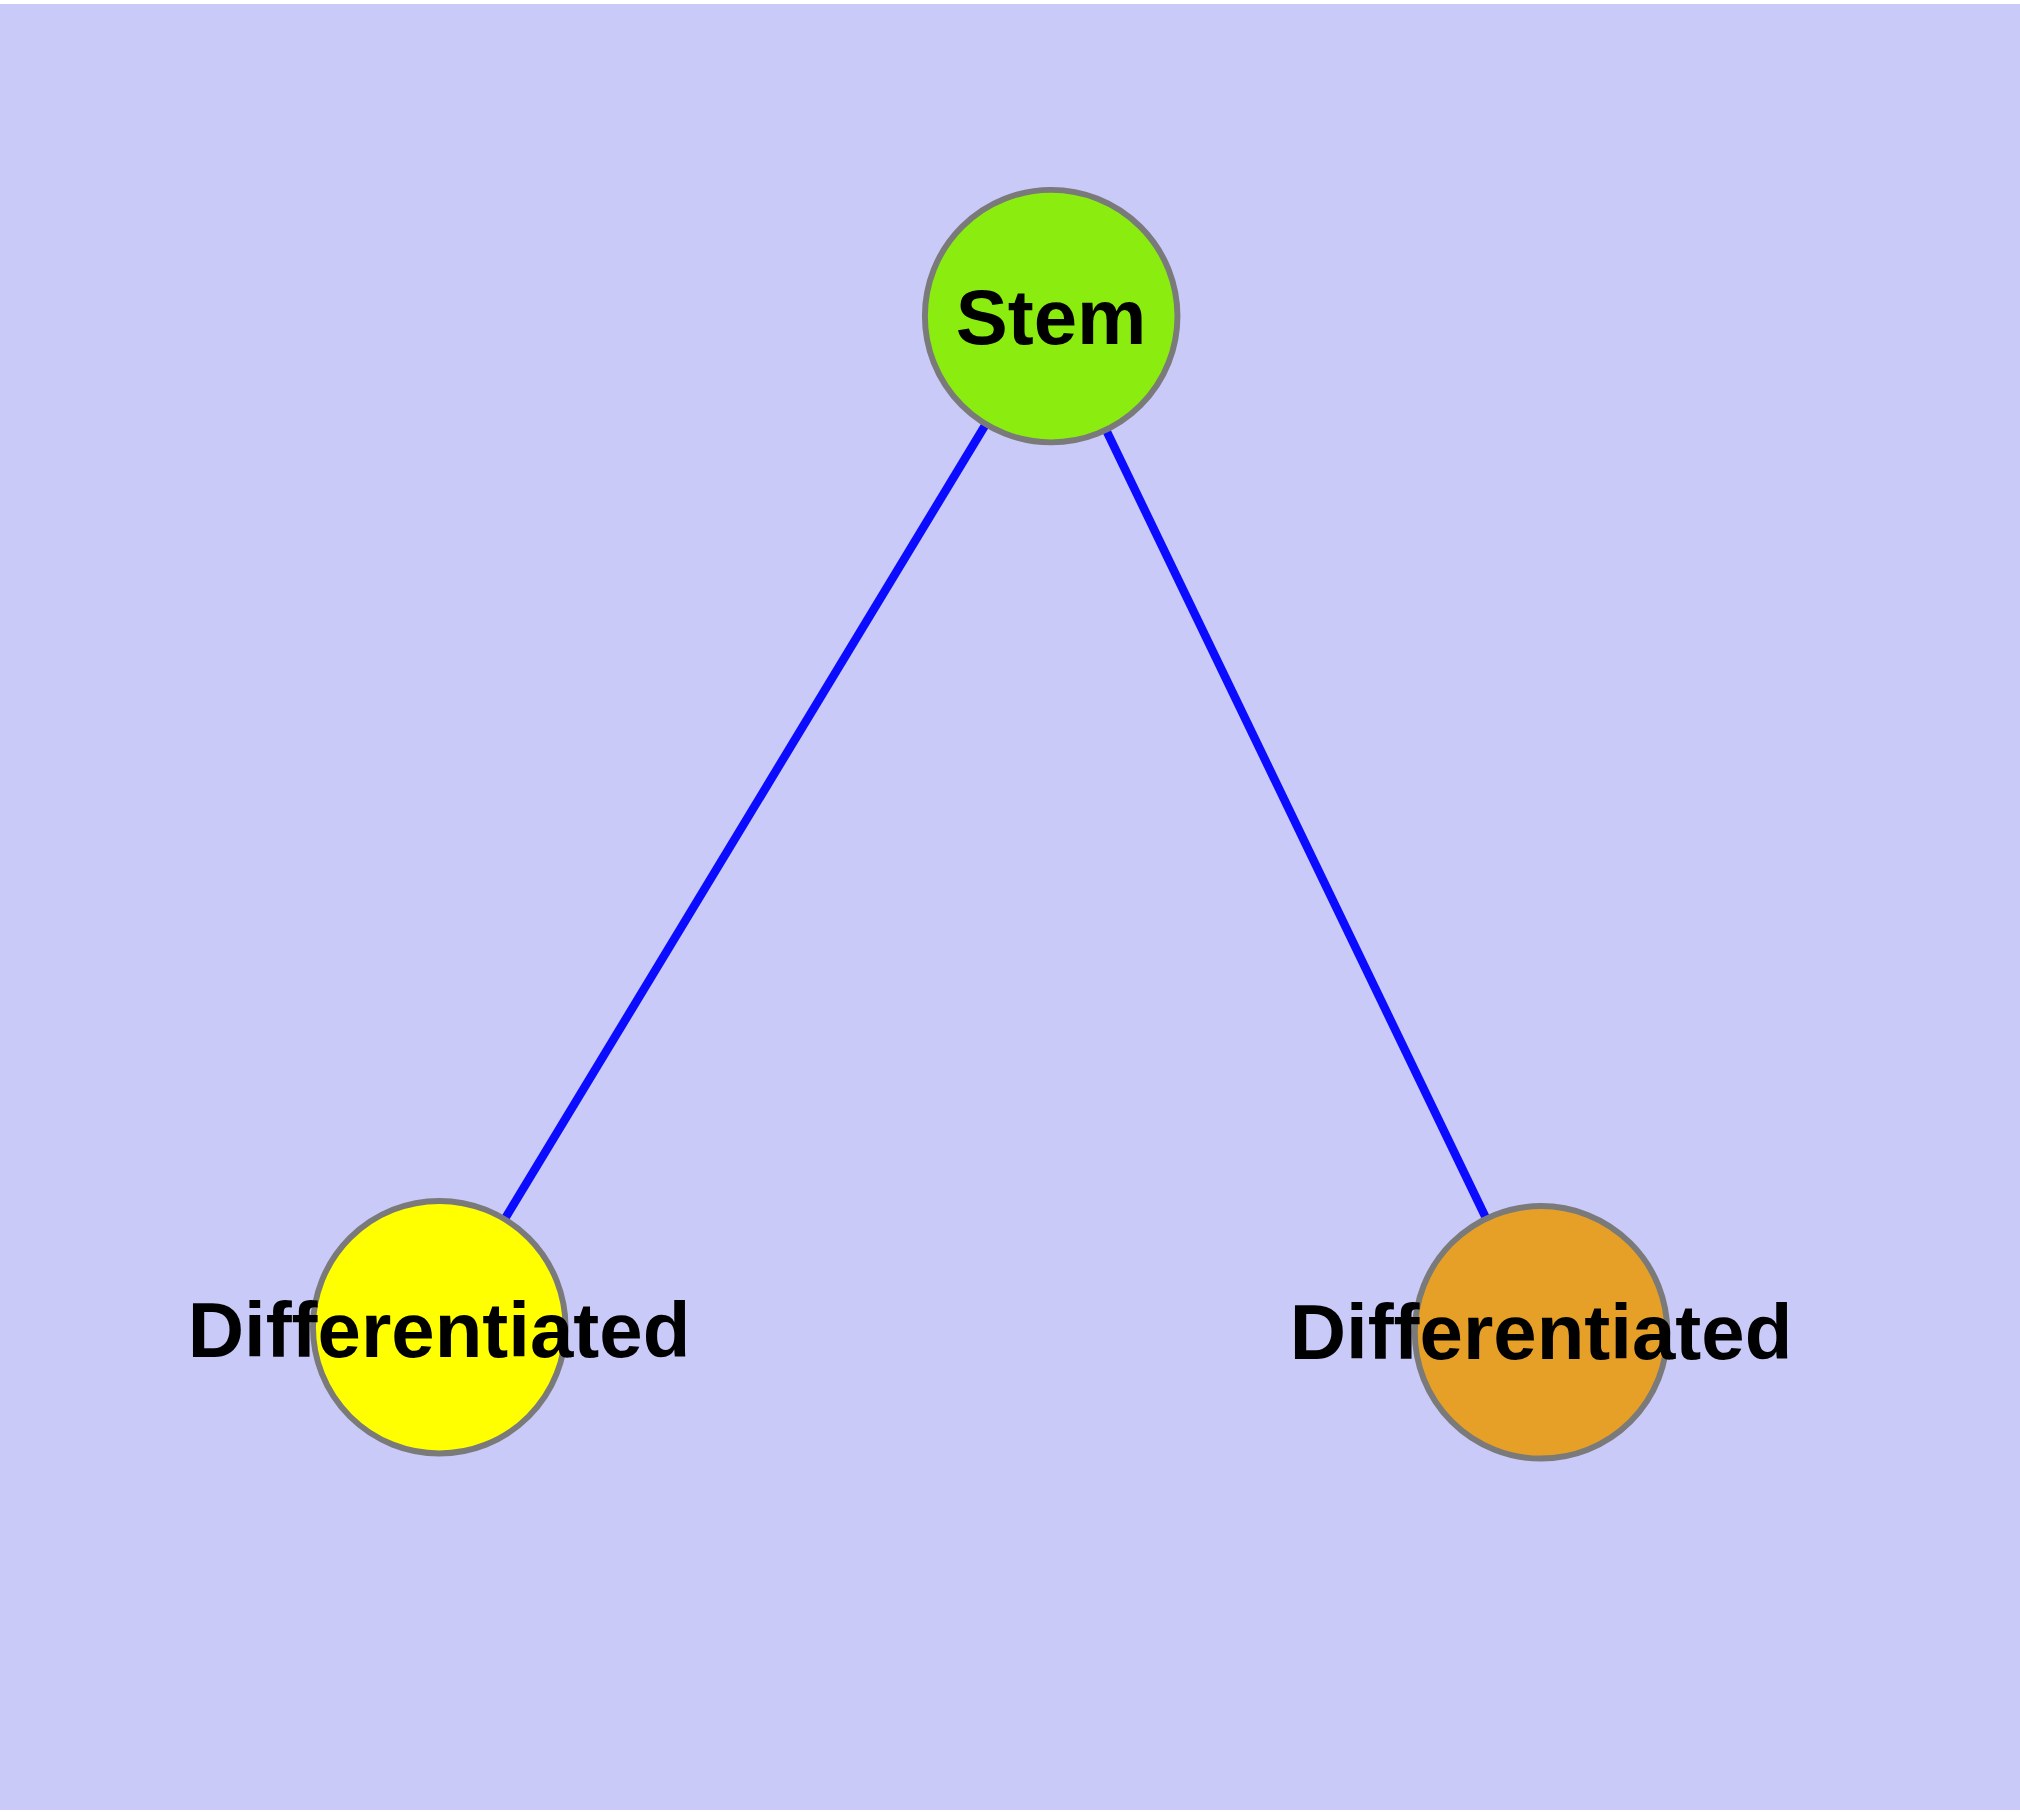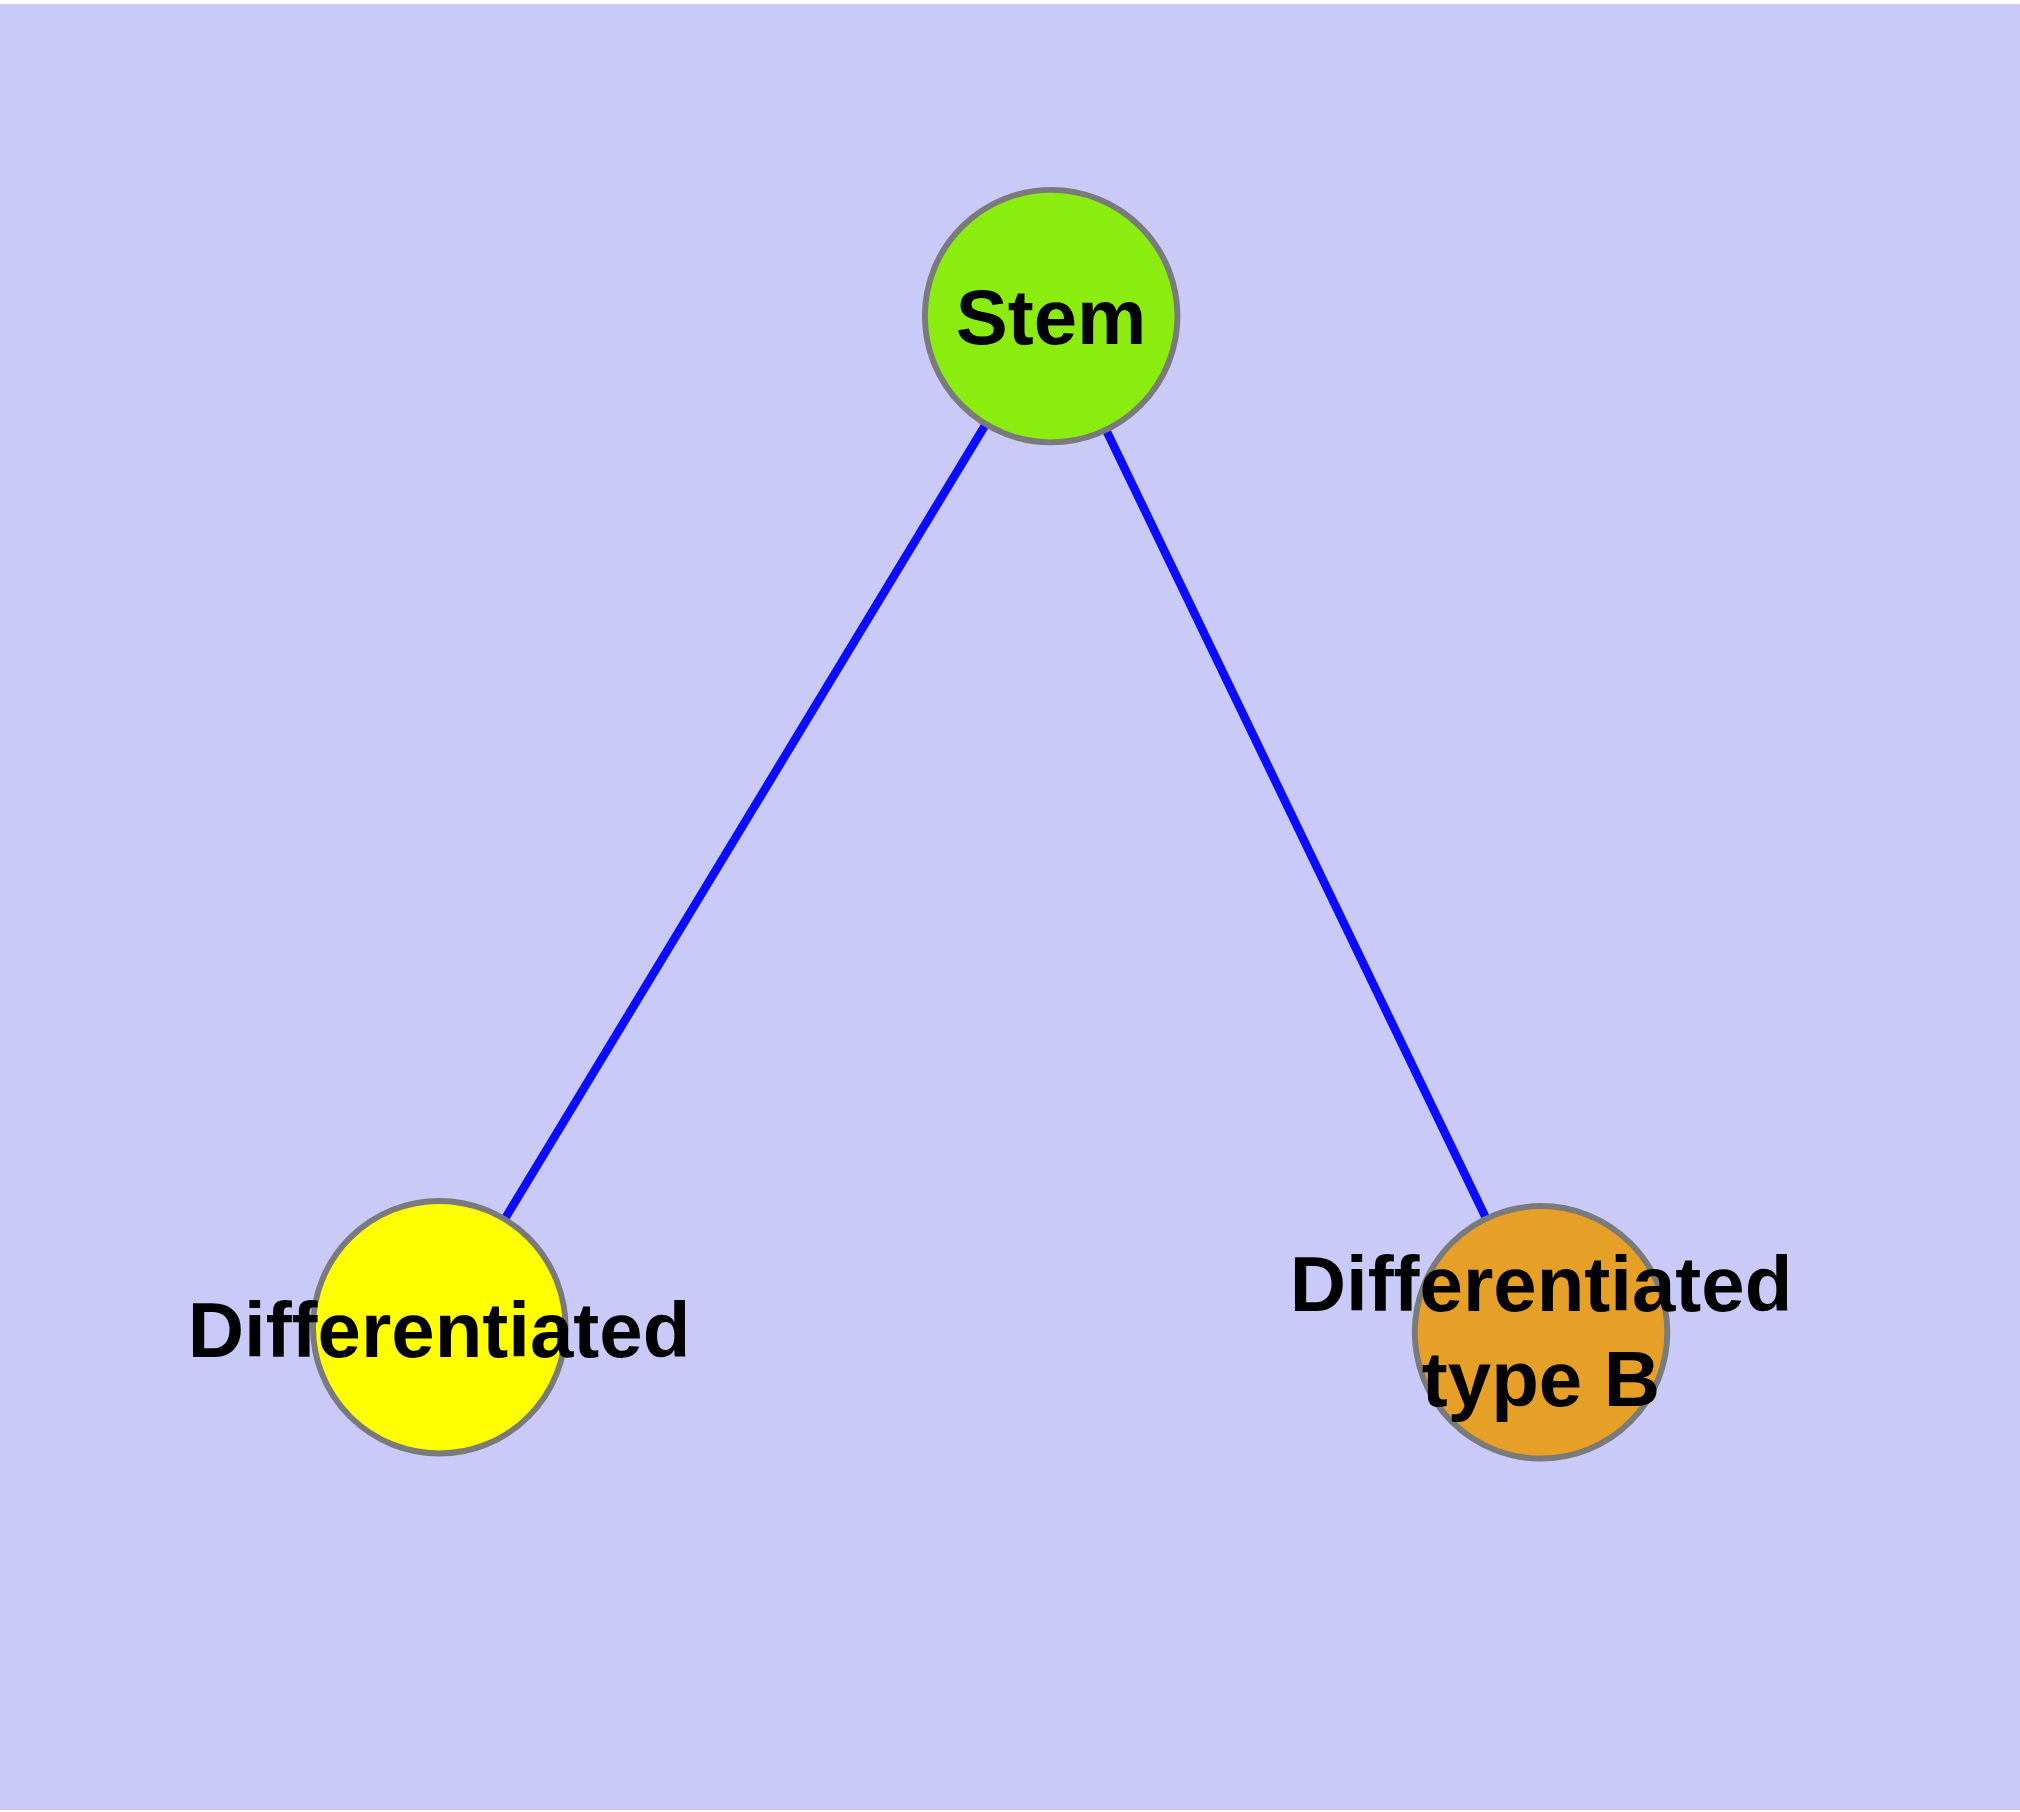--- a/index.html
+++ b/index.html
@@ -69,17 +69,16 @@
   <div class="node-label" style="left:1051px; top:317px;">
     <div>Stem</div>
   </div>
 
   <div class="node-label" style="left:439px; top:1330px;">
     <div>Differentiated</div>
   </div>
 
   <div class="node-label" style="left:1541px; top:1332px;">
     <div>Differentiated</div>
-    <div>type B</div>
   </div>
 
 </div>
 
 
 </body></html>

